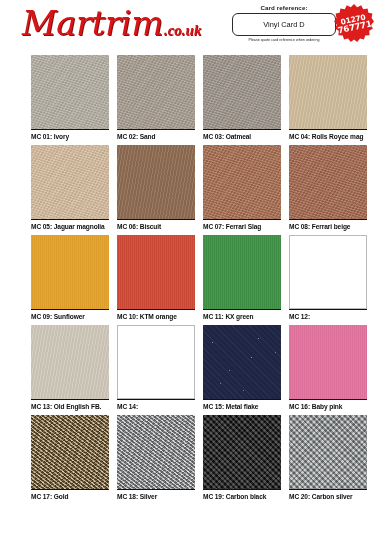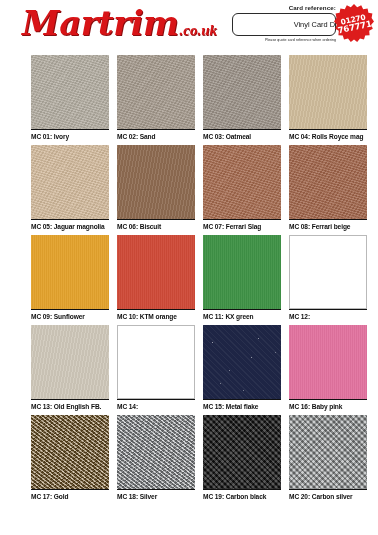--- a/index.html
+++ b/index.html
@@ -26,21 +26,21 @@
     position: absolute;
     left: 22px;
     top: 6px;
     display: flex;
     align-items: baseline;
     user-select: none;
   }
   .logo-main {
     font-family: "DejaVu Serif", serif;
     font-style: italic;
-    font-weight: bold;
+    font-weight: normal;
     font-size: 34px;
     color: #d81417;
     letter-spacing: -0.5px;
     line-height: 1;
     text-shadow: 1px 1px 0 #8a0c0e;
   }
   .logo-tld {
     font-family: Liberation Serif, serif;
     font-style: italic;
     font-weight: bold;
@@ -49,21 +49,21 @@
     margin-left: 1px;
     line-height: 1;
     text-shadow: 0.5px 0.5px 0 #8a0c0e;
   }
 
   .cardref-block {
     position: absolute;
     left: 232px;
     top: 4px;
     width: 104px;
-    text-align: right;
+    text-align: center;
   }
   .cardref-title {
     font-size: 6.2px;
     color: #1a1a1a;
     font-weight: bold;
     letter-spacing: 0.1px;
     margin-bottom: 2px;
   }
   .cardref-box {
     border: 1px solid #2b2b2b;

